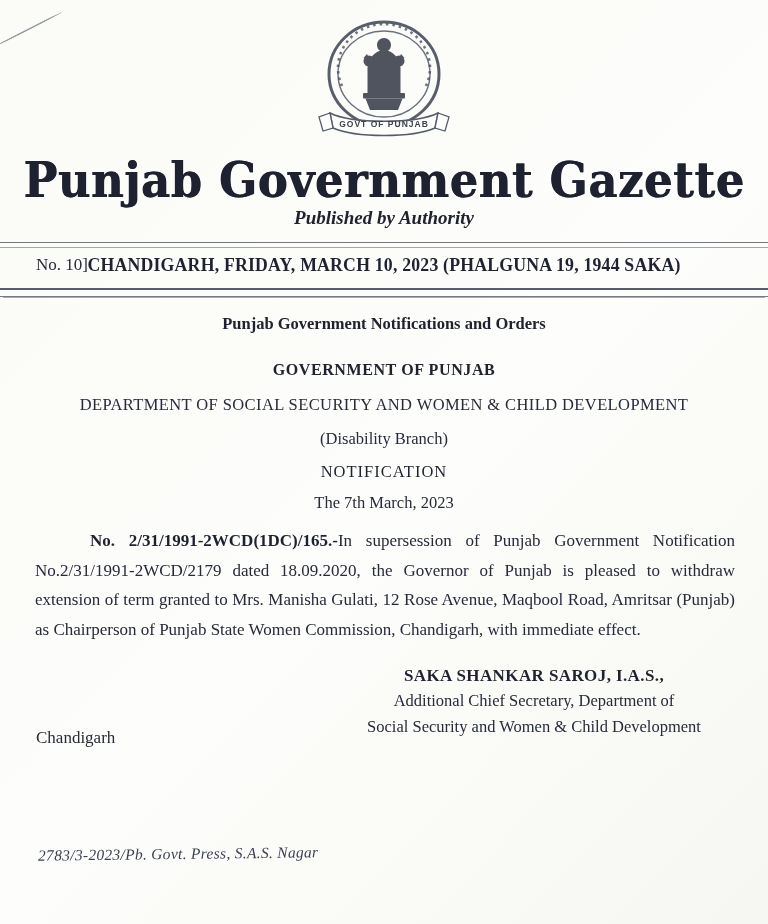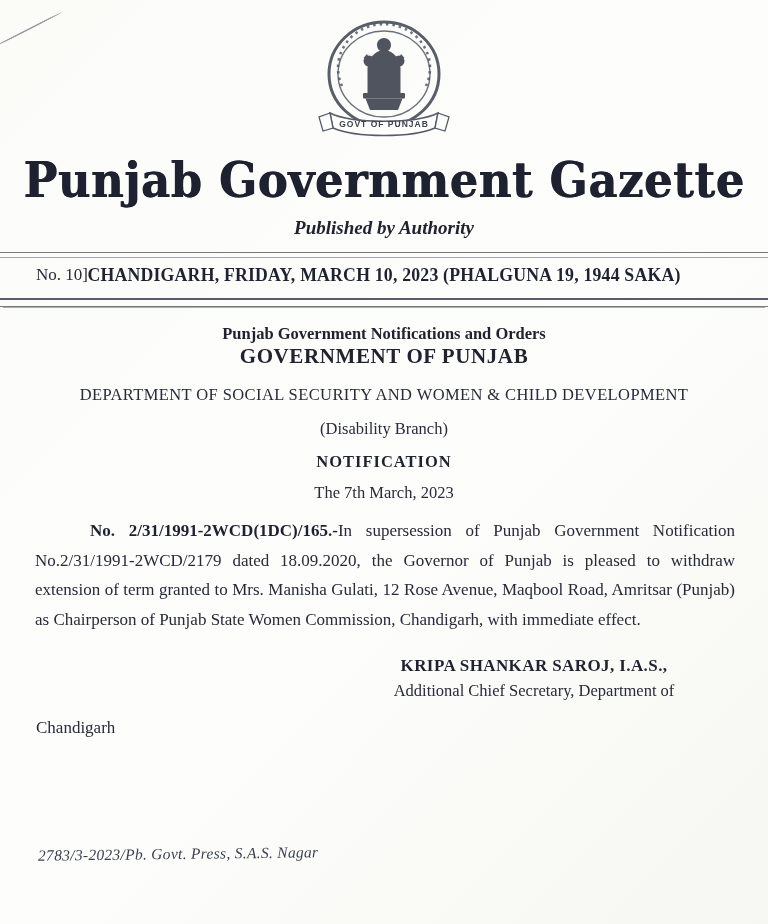--- a/index.html
+++ b/index.html
@@ -26,21 +26,20 @@
     text-align:center;
     font-family:"DejaVu Serif", serif;
     font-weight:bold;
     font-size:45px;
     letter-spacing:0.5px;
     color:#1d2130;
     text-shadow:0.6px 0 0 #1d2130;
     transform:scaleY(1.06);
   }
   .masthead-subtitle{
-    margin-top:10px;
     text-align:center;
     font-weight:bold;
     font-style:italic;
     font-size:19px;
     color:#20232f;
   }
   .rule{ margin:0; width:768px; }
   .rule-top{ margin-top:13px; height:6px;
     border-top:1.5px solid rgba(72,77,92,.75);
     border-bottom:1px solid rgba(72,77,92,.5);
@@ -74,43 +73,44 @@
     color:#1c1f2d;
   }
   .part-subheading{
     margin-top:17px;
     text-align:center;
     font-weight:bold;
     font-size:16.5px;
     color:#20232f;
   }
   .gov-heading{
-    text-align:center;
-    font-weight:bold;
-    font-size:21px;
+    margin-top:27px;
+    text-align:center;
+    font-weight:bold;
+    font-size:16px;
     letter-spacing:0.6px;
     color:#20232f;
   }
   .dept-heading{
     margin-top:16px;
     text-align:center;
     font-size:16.5px;
     letter-spacing:0.4px;
     color:#272b3a;
   }
   .branch-line{
     margin-top:14px;
     text-align:center;
     font-size:16.5px;
     color:#272b3a;
   }
   .notif-heading{
     margin-top:13px;
     text-align:center;
-    font-weight:bold;
+    font-weight:normal;
     font-size:16.5px;
     letter-spacing:1px;
     color:#1f2230;
   }
   .notif-date{
     margin-top:11px;
     text-align:center;
     font-size:16.5px;
     color:#272b3a;
   }
@@ -206,23 +206,24 @@
   <div class="branch-line">(Disability Branch)</div>
 
   <div class="notif-heading">NOTIFICATION</div>
 
   <div class="notif-date">The 7th March, 2023</div>
 
   <p class="body-para"><b>No. 2/31/1991-2WCD(1DC)/165.-</b><span>In supersession of Punjab Government Notification No.2/31/1991-2WCD/2179 dated 18.09.2020, the Governor of Punjab is pleased to withdraw extension of term granted to Mrs. Manisha Gulati, 12 Rose Avenue, Maqbool Road, Amritsar (Punjab) as Chairperson of Punjab State Women Commission, Chandigarh, with immediate effect.</span></p>
 
   <div class="sig-area">
     <div class="sig-block">
-      <div class="sig-name">KRIPA SHANKAR SAROJ, I.A.S.,</div>
+      <div class="sig-name">SAKA SHANKAR SAROJ, I.A.S.,</div>
       <div class="sig-title">
         <div>Additional Chief Secretary, Department of</div>
+        <div>Social Security and Women &amp; Child Development</div>
       </div>
     </div>
     <div class="sig-place">Chandigarh</div>
   </div>
 
   <div class="press-line">2783/3-2023/Pb. Govt. Press, S.A.S. Nagar</div>
 
 </div>
 
 </body></html>

